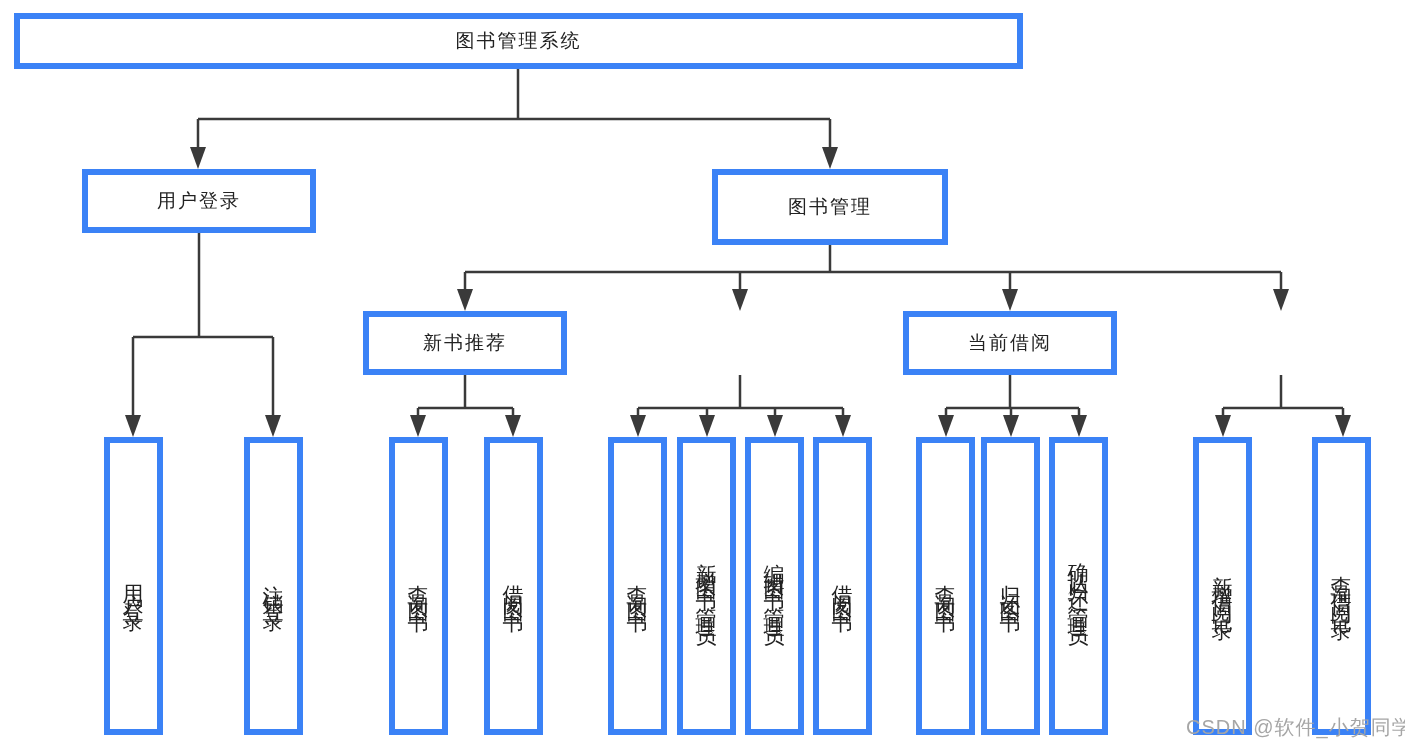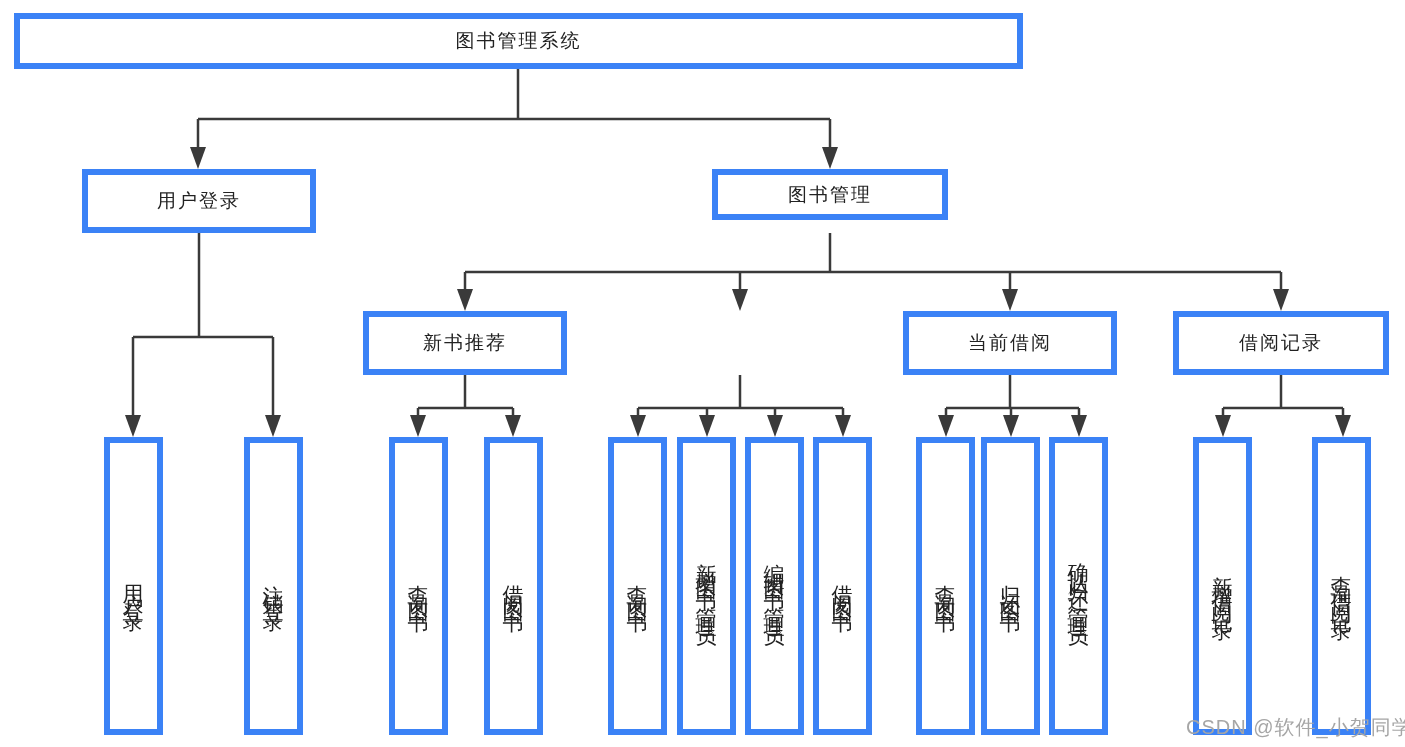--- a/index.html
+++ b/index.html
@@ -9,21 +9,21 @@
   }
   .connectors { position:absolute; left:0; top:0; z-index:1; pointer-events:none; }
   .box {
     position:absolute; box-sizing:border-box; z-index:2;
     border:6px solid #3b82f6; background:#ffffff;
     display:flex; align-items:center; justify-content:center;
   }
   .hlabel { font-size:19px; letter-spacing:2px; white-space:nowrap; }
   .root  { left:14px;  top:13px;  width:1009px; height:56px; }
   .lv2-a { left:82px;  top:169px; width:234px;  height:64px; }
-  .lv2-b { left:712px; top:169px; width:236px;  height:51px; }
+  .lv2-b { left:712px; top:169px; width:236px;  height:76px; }
   .lv3   { top:311px; height:64px; }
   .lv3-a { left:363px;  width:204px; }
   .lv3-b { left:632px;  width:216px; }
   .lv3-c { left:903px;  width:214px; }
   .lv3-d { left:1173px; width:216px; }
   .leaf  { top:437px; height:298px; width:59px; }
   .vlabel {
     writing-mode:vertical-rl; text-orientation:mixed;
     font-size:21px; line-height:1; letter-spacing:9px; white-space:nowrap;
   }
@@ -113,23 +113,20 @@
   <div class="box lv2-b">
     <span class="hlabel">图书管理</span>
   </div>
 
   <div class="box lv3 lv3-a">
     <span class="hlabel">新书推荐</span>
   </div>
   <div class="box lv3 lv3-c">
     <span class="hlabel">当前借阅</span>
   </div>
-  <div class="box lv3 lv3-d">
-    <span class="hlabel">借阅记录</span>
-  </div>
 
   <div class="box leaf" style="left:104px">
     <span class="vlabel">用户登录</span>
   </div>
   <div class="box leaf" style="left:244px">
     <span class="vlabel">注销登录</span>
   </div>
   <div class="box leaf" style="left:389px">
     <span class="vlabel">查询图书</span>
   </div>

